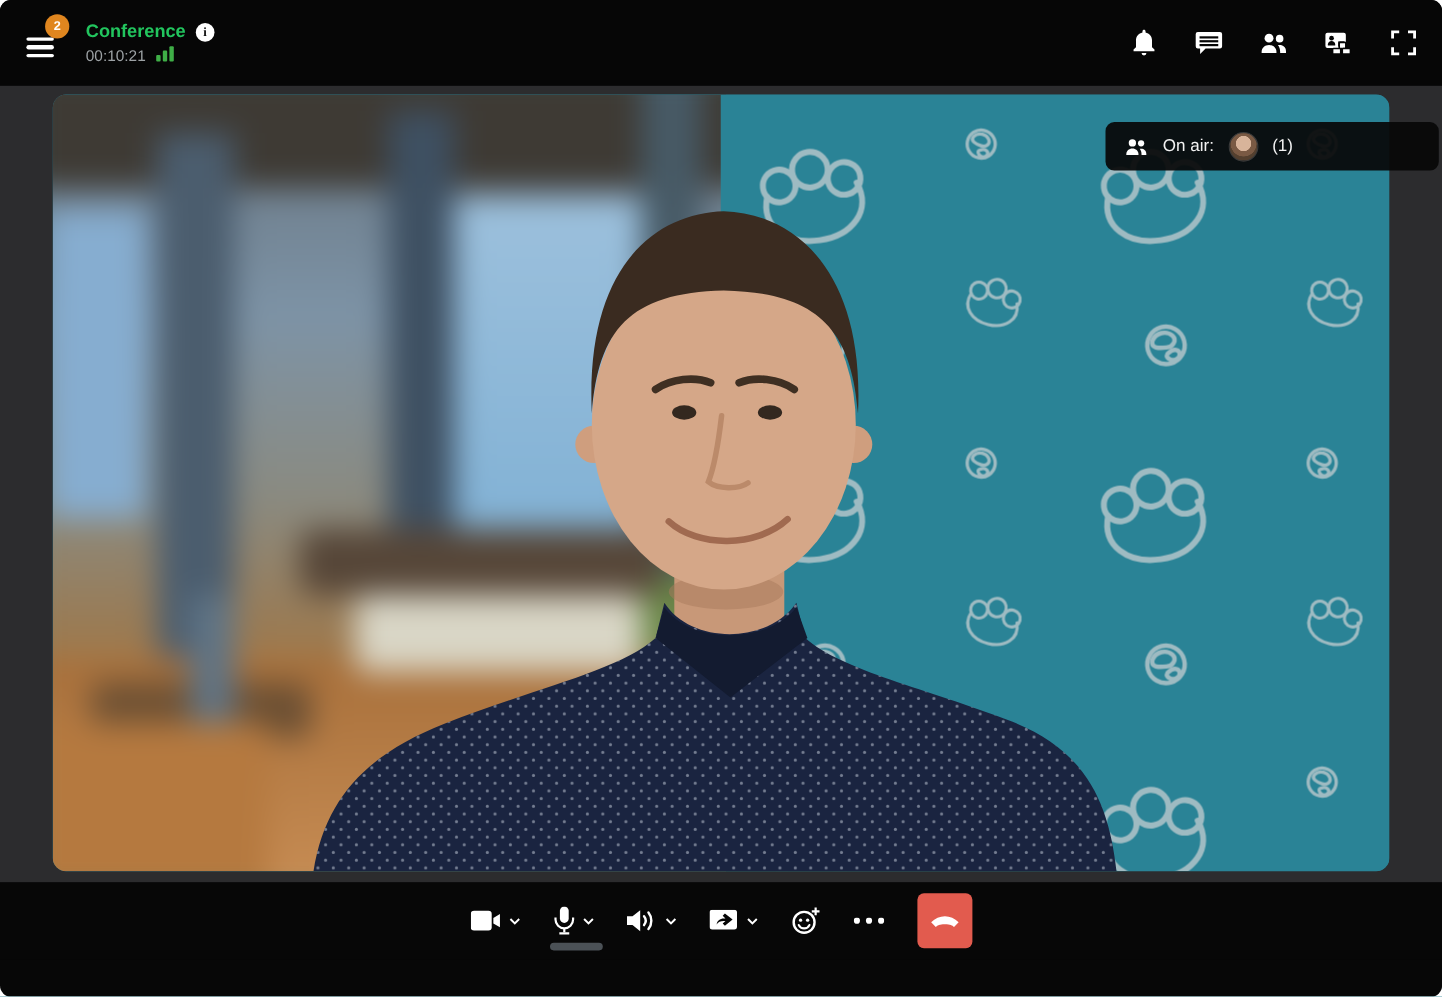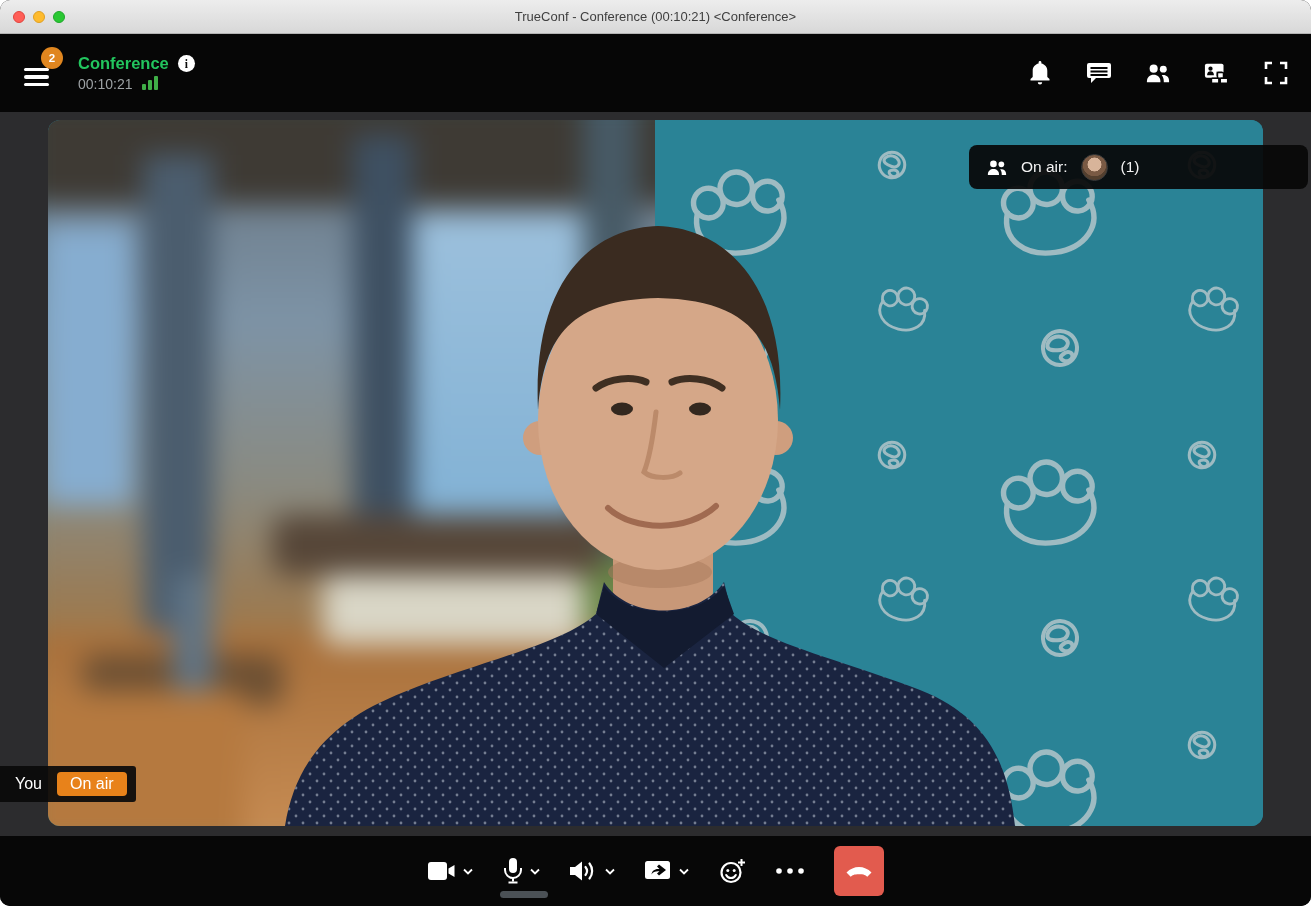--- a/index.html
+++ b/index.html
@@ -74,21 +74,21 @@
                border-radius:10px; }
   .ofc-chair { left:60px; top:560px; width:200px; height:50px; background:#6b4f33;
                border-radius:10px; }
   .ofc-pole { left:150px; top:480px; width:40px; height:276px; background:#5f7486; }
   .ofc-glow { left:0; bottom:0; width:220px; height:160px; background:#b5793f; }
 
   .tealzone { position:absolute; left:607px; top:0; right:0; bottom:0; }
   .tealzone svg { display:block; width:100%; height:100%; }
   .man-layer { position:absolute; left:0; top:0; }
 
-  .onair-banner { position:absolute; top:33px; right:3px; width:339px; height:44px;
+  .onair-banner { position:absolute; top:33px; right:3px; width:303px; height:44px;
                   background:rgba(8,8,8,0.93); border-radius:8px; display:flex;
                   align-items:center; padding-left:17px; gap:13px; cursor:pointer; }
   .onair-label { color:#f2f2f2; font-size:15.5px; }
   .onair-avatar { width:27px; height:27px; border-radius:50%;
                   background:radial-gradient(circle at 50% 38%, #d8b49a 0 34%, #7a5a44 36% 58%, #54402f 60% 100%);
                   border:1px solid #3a3a3a; }
   .onair-count { color:#f2f2f2; font-size:15.5px; }
 
   .self-label { position:absolute; left:0; top:654px; height:36px;
                 background:rgba(10,10,10,0.92); display:flex; align-items:center;
@@ -106,28 +106,20 @@
            background:#4b5156; overflow:hidden; }
   .meter-fill { height:100%; background:#2c8da1; border-radius:4px; }
   .hangup-btn { width:50px; height:50px; border-radius:6px; background:#e25b4e;
                 display:flex; align-items:center; justify-content:center; cursor:pointer; }
 </style>
 </head>
 <body>
 
 <div class="window">
 
-  <div class="titlebar">
-    <div class="traffic">
-      <span class="light red"></span>
-      <span class="light yellow"></span>
-      <span class="light green"></span>
-    </div>
-    <div class="titlebar-text">TrueConf - Conference (00:10:21) &lt;Conference&gt;</div>
-  </div>
 
   <div class="header">
     <div class="menu-btn">
       <span class="menu-bars">
           <i></i>
           <i></i>
           <i></i>
         </span>
       <span class="menu-badge">2</span>
     </div>
@@ -276,24 +268,20 @@
         <circle cx="9" cy="7.5" r="4.2" fill="#fff"></circle>
         <path fill="#fff" d="M2 20.5c0-4 3.1-6.6 7-6.6s7 2.6 7 6.6v1H2z"></path>
         <circle cx="19" cy="8" r="3.6" fill="#fff"></circle>
         <path fill="#fff" d="M17.4 14.3c.5-.1 1-.2 1.6-.2 3.4 0 6 2.3 6 5.8v1.6h-5.5v-1c0-2.5-.7-4.6-2.1-6.2z"></path>
       </svg>
       <span class="onair-label">On air:</span>
       <span class="onair-avatar"></span>
       <span class="onair-count">(1)</span>
     </div>
 
-    <div class="self-label">
-      <span class="self-name">You</span>
-      <span class="self-status">On air</span>
-    </div>
   </div>
 
   <div class="controlbar">
 
     <div class="ctrl">
       <svg width="28" height="20" viewBox="0 0 28 20">
         <rect x="0" y="1" width="19" height="18" rx="3" fill="#fff"></rect>
         <path fill="#fff" d="M20.5 7.5 26.5 4v12l-6-3.5z"></path>
       </svg>
       <svg class="chev" width="10" height="7" viewBox="0 0 10 7">

